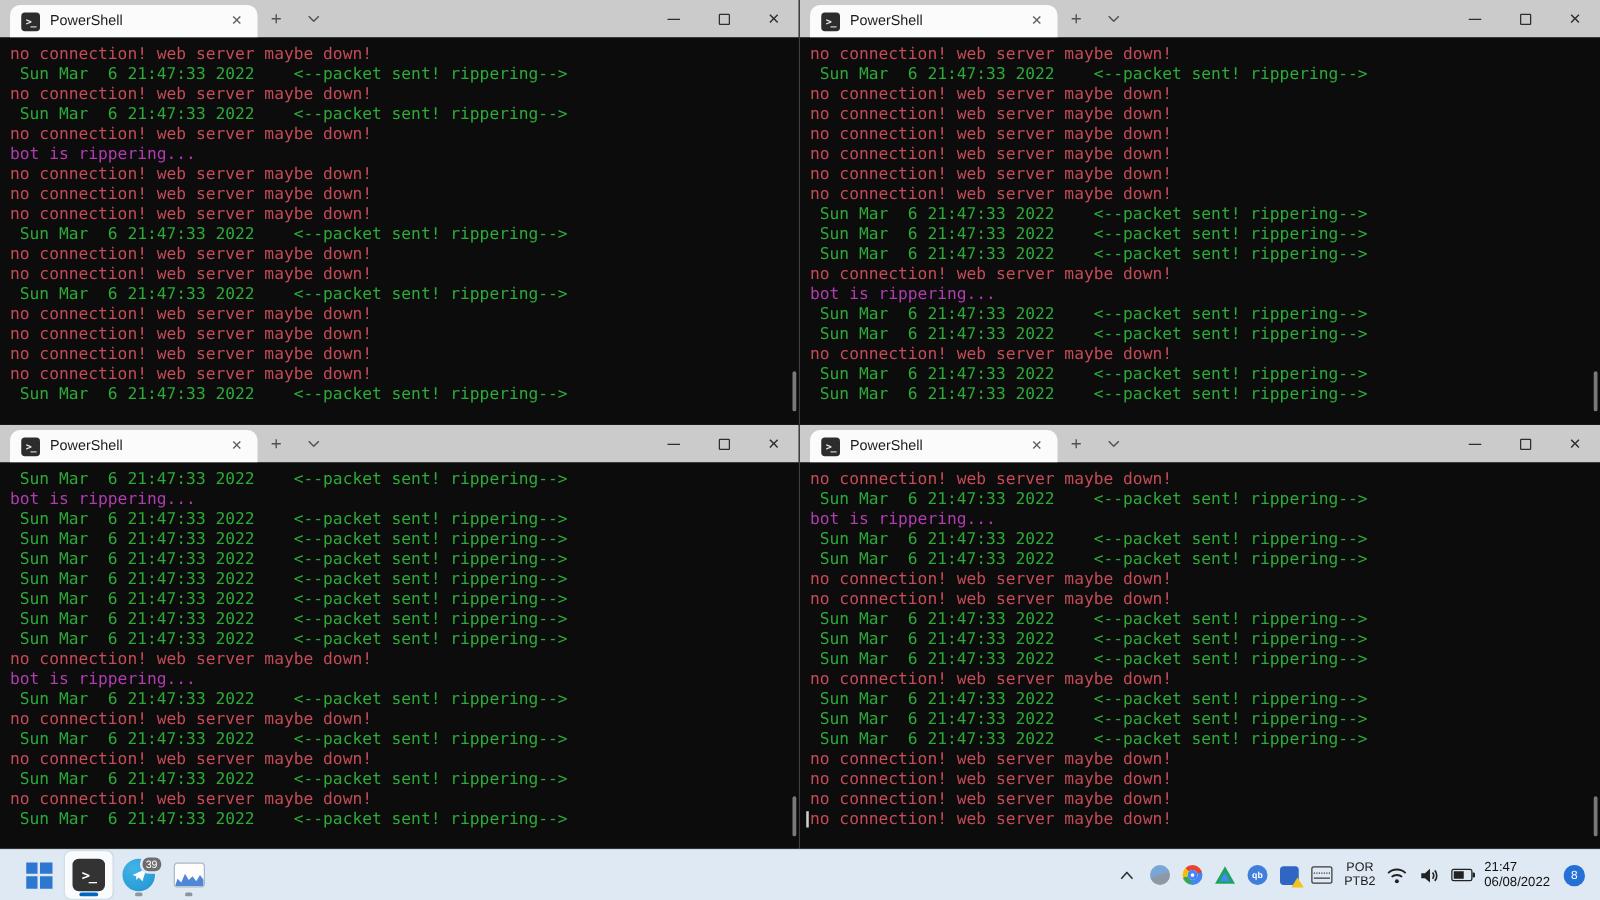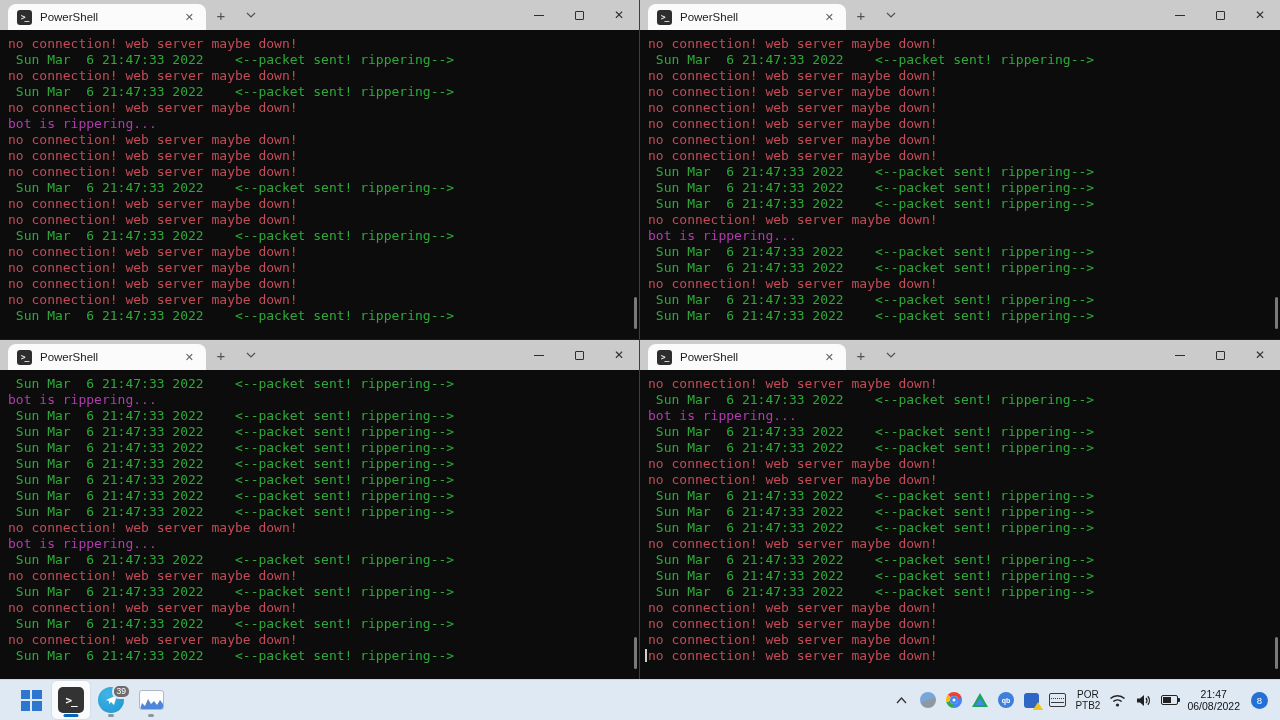--- a/index.html
+++ b/index.html
@@ -86,21 +86,21 @@
               border-bottom:8px solid #f2c21d; }
   .kbd-icon { width:21px; height:14px; border:1px solid #3a3a3a; border-radius:2px;
               display:flex; align-items:center; justify-content:center; }
   .kbd-icon i { display:block; width:13px; height:5px;
                 border-top:1px dotted #3a3a3a; border-bottom:1px solid #3a3a3a; }
 
   .lang-block { font-size:10px; line-height:11px; color:#1a1a1a; text-align:center; }
   .battery-body { width:18px; height:10px; border:1px solid #222; border-radius:2px; position:relative; }
   .battery-body::before { content:""; position:absolute; left:1px; top:1px; bottom:1px; width:8px; background:#222; }
   .battery-body::after { content:""; position:absolute; right:-3px; top:2px; width:2px; height:4px; background:#222; border-radius:0 1px 1px 0; }
-  .clock-block { font-size:10.5px; line-height:12px; color:#111; text-align:center; }
+  .clock-block { font-size:10.5px; line-height:12px; color:#111; text-align:left; }
   .notif-badge { width:17px; height:17px; border-radius:50%; background:#2470d4; color:#fff;
                  font-size:9.5px; display:flex; align-items:center; justify-content:center; margin-left:2px; }
 </style>
 </head>
 <body>
 
 <div class="desktop">
 
   <div class="window col-left row-top">
     <div class="titlebar">

